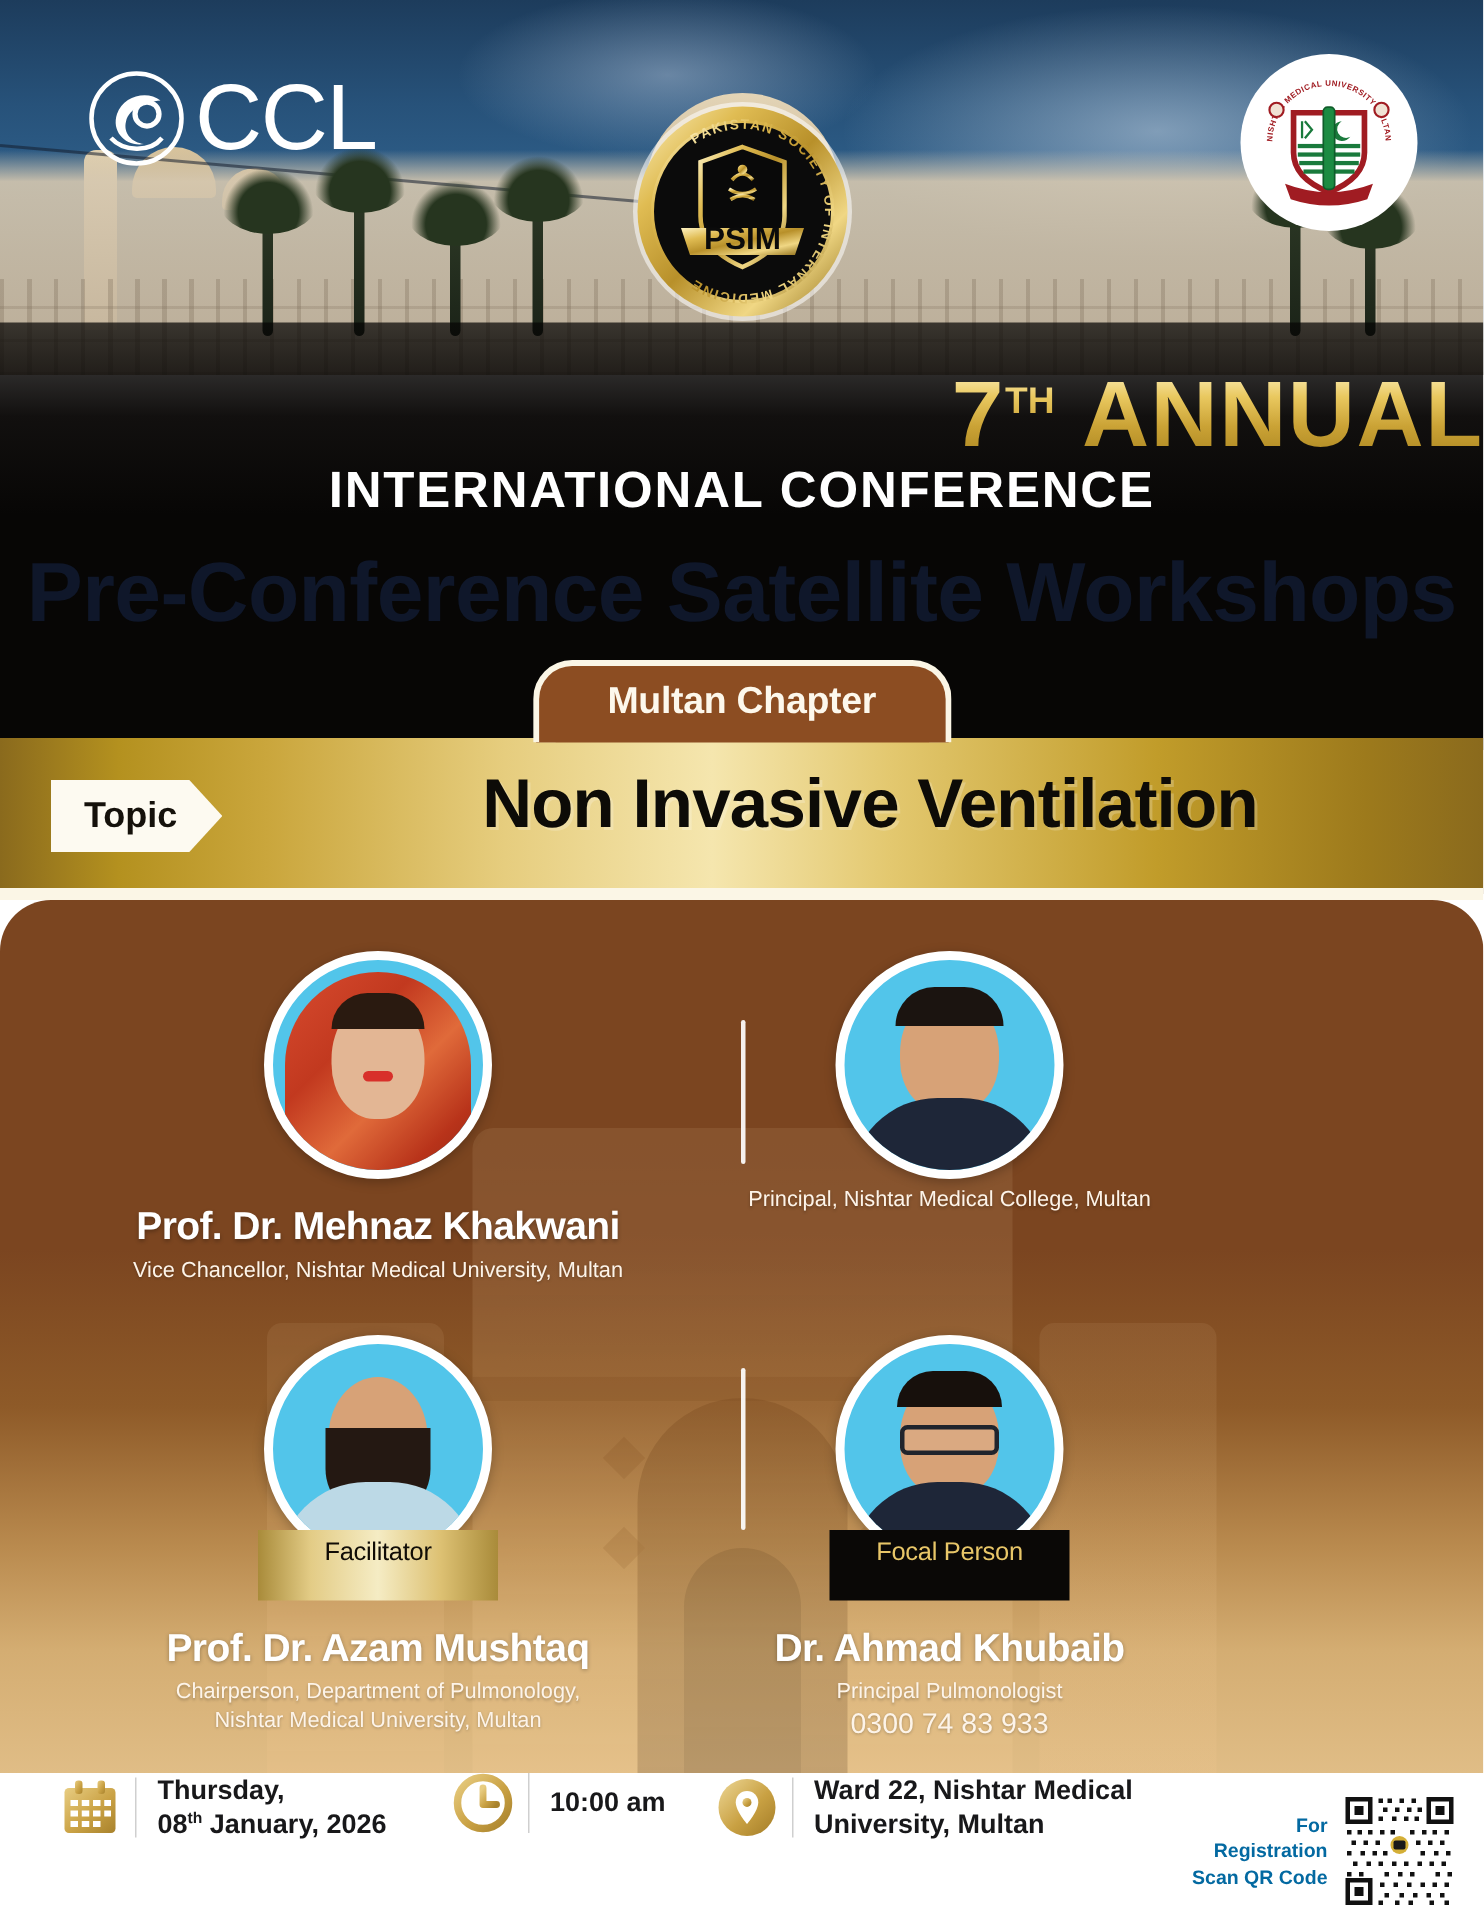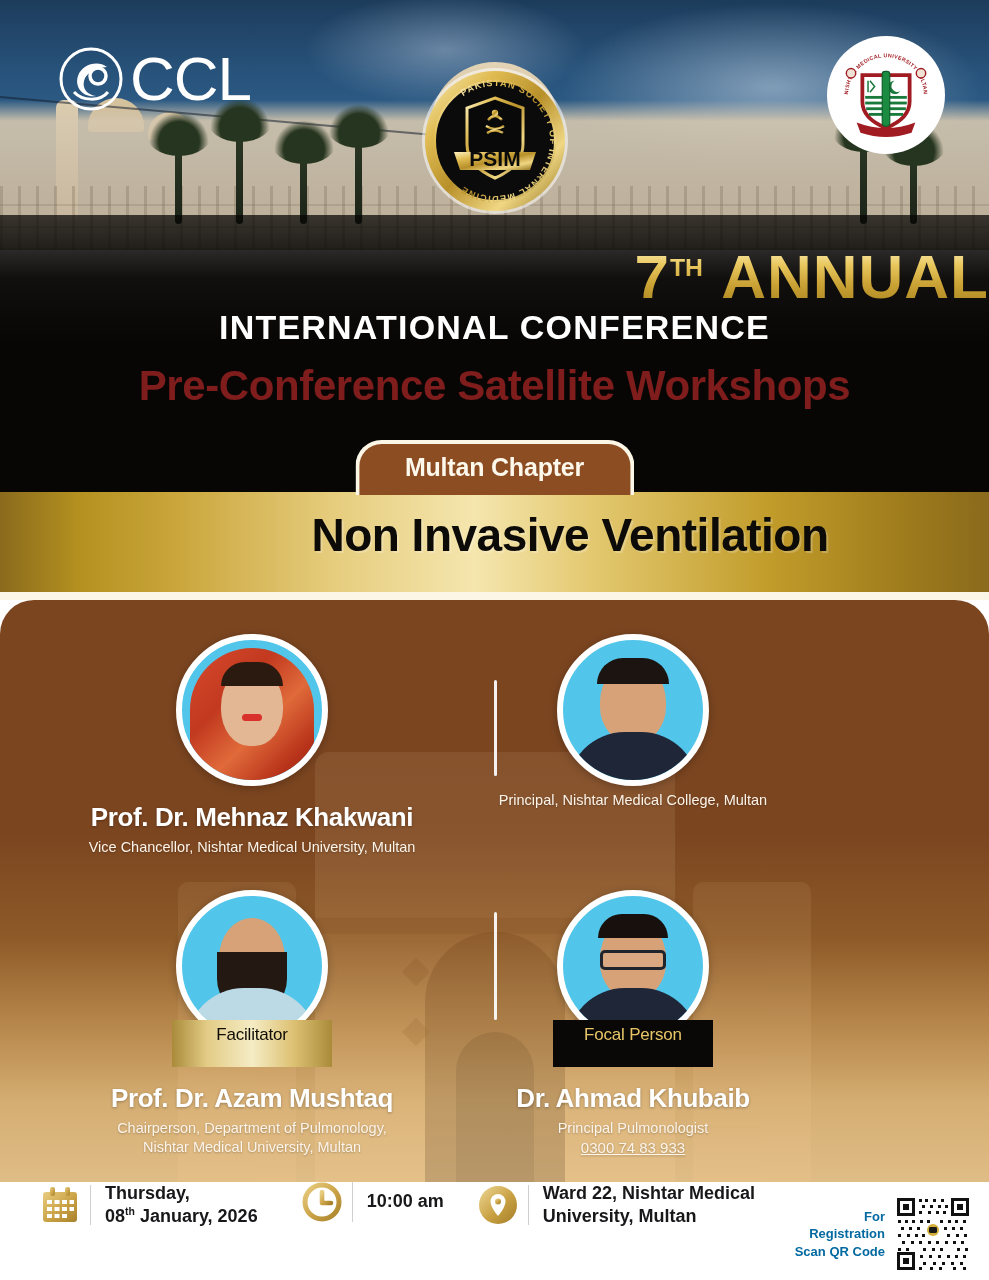--- a/index.html
+++ b/index.html
@@ -106,21 +106,21 @@
     z-index: 5;
   }
   .t-annual sup { font-size: .40em; vertical-align: super; letter-spacing: 0; }
   .t-intl {
     position: absolute; left: 0; top: 308px; width: 989px; text-align: center;
     font-size: 34px; font-weight: 800; color: #ffffff; letter-spacing: 1.2px;
     z-index: 5;
   }
   .t-pre {
     position: absolute; left: 0; top: 362px; width: 989px; text-align: center;
-    font-size: 42px; font-weight: 800; color: #7f1d1d; letter-spacing: -0.4px;
+    font-size: 56px; font-weight: 800; color: #0f172a; letter-spacing: -0.4px;
     z-index: 5;
   }
 
   
   .chapter-tab {
     position: absolute; left: 50%; top: 440px; transform: translateX(-50%);
     padding: 9px 46px 13px 46px;
     background: #8c4d22;
     border: 4px solid #fbf6e6; border-bottom: none;
     border-radius: 26px 26px 0 0;
@@ -143,21 +143,21 @@
   }
   .topic-tag {
     position: absolute; left: 34px; top: 520px; z-index: 8;
     height: 48px; padding: 0 30px 0 22px;
     background: #fdfaf1; color: #15110b;
     font-size: 24px; font-weight: 700;
     display: flex; align-items: center;
     clip-path: polygon(0 0, calc(100% - 22px) 0, 100% 50%, calc(100% - 22px) 100%, 0 100%);
   }
   .topic-text {
-    position: absolute; left: 190px; top: 508px; width: 760px; z-index: 8;
+    position: absolute; left: 200px; top: 508px; width: 760px; z-index: 8;
     text-align: center;
     font-size: 46px; font-weight: 800; color: #0d0b07; letter-spacing: -0.5px;
     text-shadow: 2px 2px 0 rgba(255,255,255,.22);
   }
 
   
   .speakers {
     position: absolute; left: 0; top: 600px; width: 989px; height: 582px;
     border-radius: 34px 34px 0 0;
     overflow: hidden;
@@ -272,23 +272,22 @@
     margin-top: 16px;
     font-size: 26px; font-weight: 800; color: #ffffff; letter-spacing: -0.4px;
     text-shadow: 0 1px 3px rgba(0,0,0,.30);
     white-space: nowrap;
   }
   .sp-role {
     margin-top: 5px; font-size: 14.5px; font-weight: 400; color: #fdf4e9;
     line-height: 1.32; text-shadow: 0 1px 2px rgba(0,0,0,.25);
   }
   .sp-phone {
-    font-size: 15px; color: #fdf4e9; margin-top: 1px;
+    font-size: 19px; color: #fdf4e9; margin-top: 1px;
     text-shadow: 0 1px 2px rgba(0,0,0,.25);
-    text-decoration: underline;
   }
 
   .divider {
     position: absolute; width: 3px; background: #ffffff; border-radius: 2px; z-index: 3;
     left: 494px; opacity: .92;
   }
   .div-top { top: 680px; height: 96px; }
   .div-bot { top: 912px; height: 108px; }
 
   
@@ -406,20 +405,21 @@
   </div>
 
   <div class="t-annual">
     <span>7</span><sup>TH</sup>&nbsp;<span>ANNUAL</span>
   </div>
   <div class="t-intl">INTERNATIONAL CONFERENCE</div>
   <div class="t-pre">Pre-Conference Satellite Workshops</div>
   <div class="chapter-tab">Multan Chapter</div>
 
   <div class="gold-band"></div>
+  <div class="topic-tag">Topic</div>
   <div class="topic-text">Non Invasive Ventilation</div>
 
   <div class="speakers">
     <div class="shrine">
       <div class="shrine-tower st-l"></div>
       <div class="shrine-tower st-r"></div>
       <div class="shrine-body"></div>
       <div class="shrine-band"></div>
       <div class="shrine-arch"></div>
       <div class="diamond" style="left:406px;bottom:200px;"></div>

